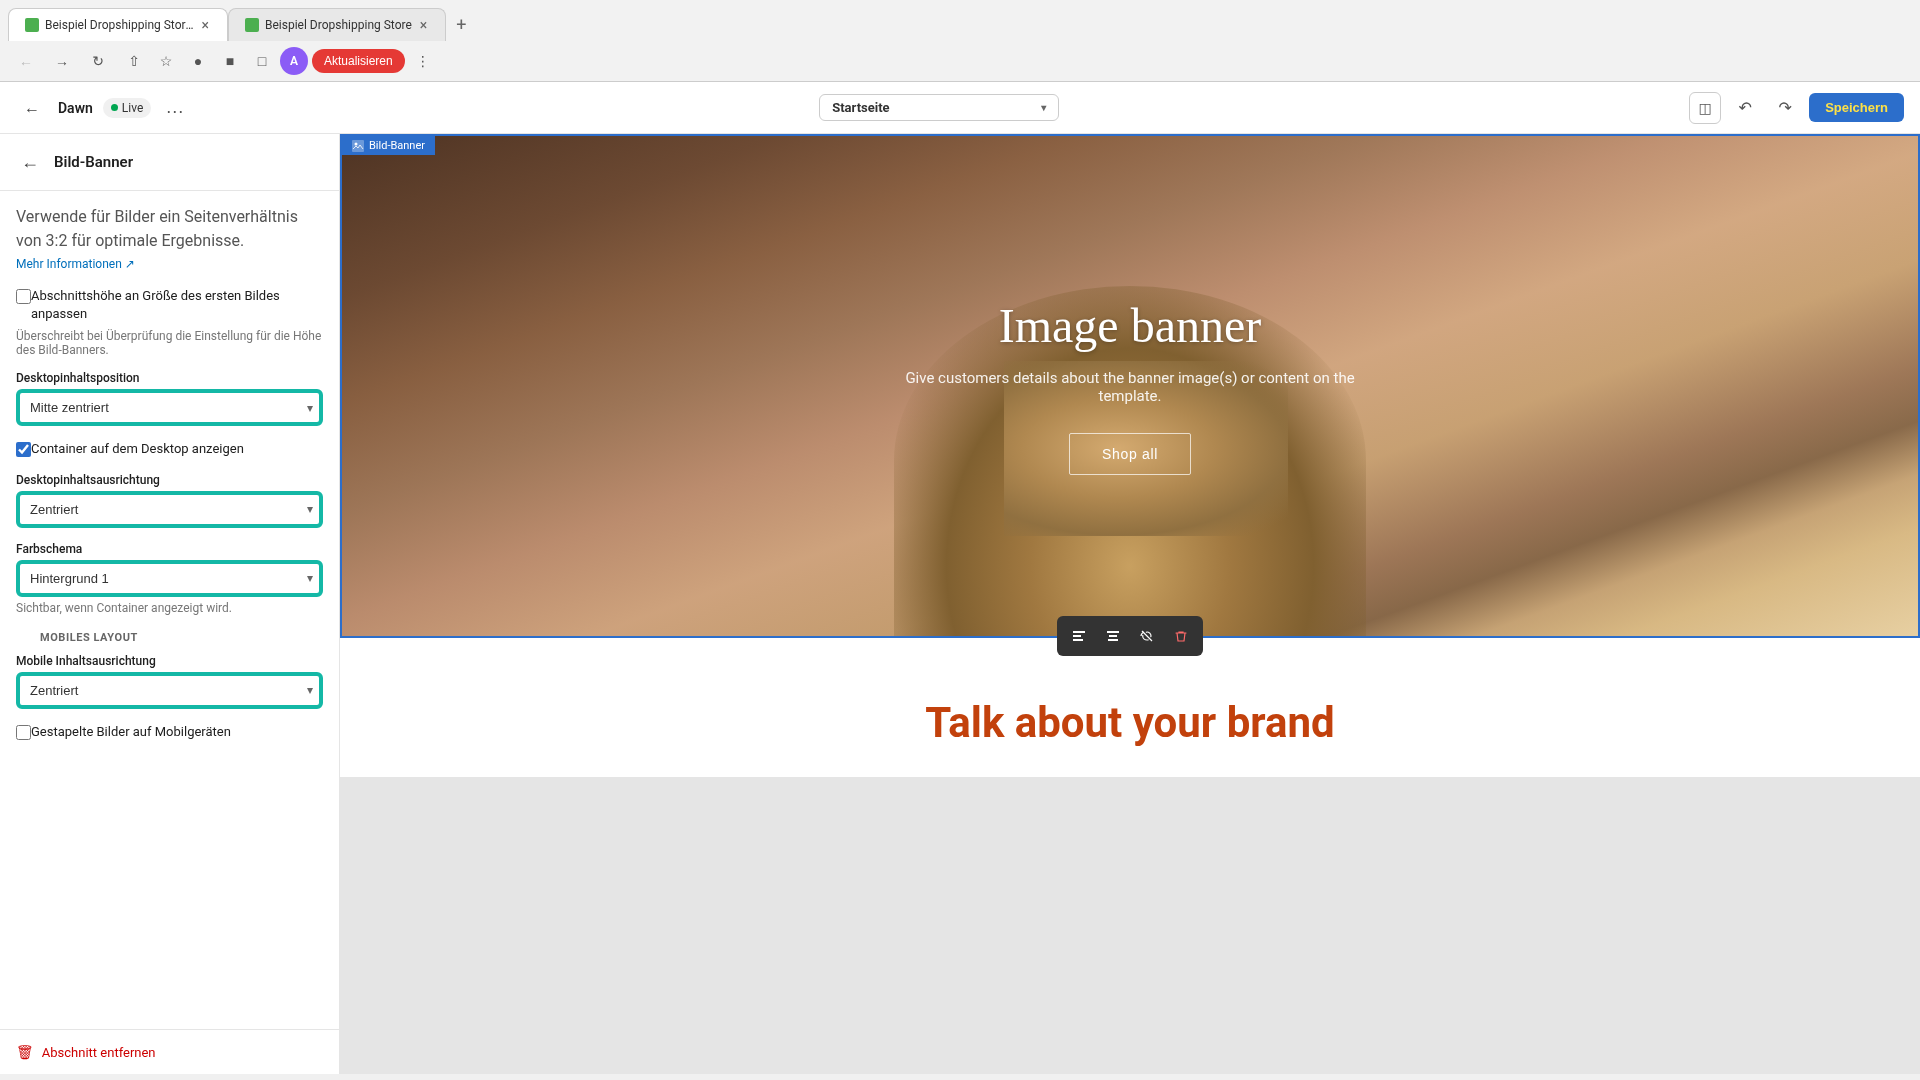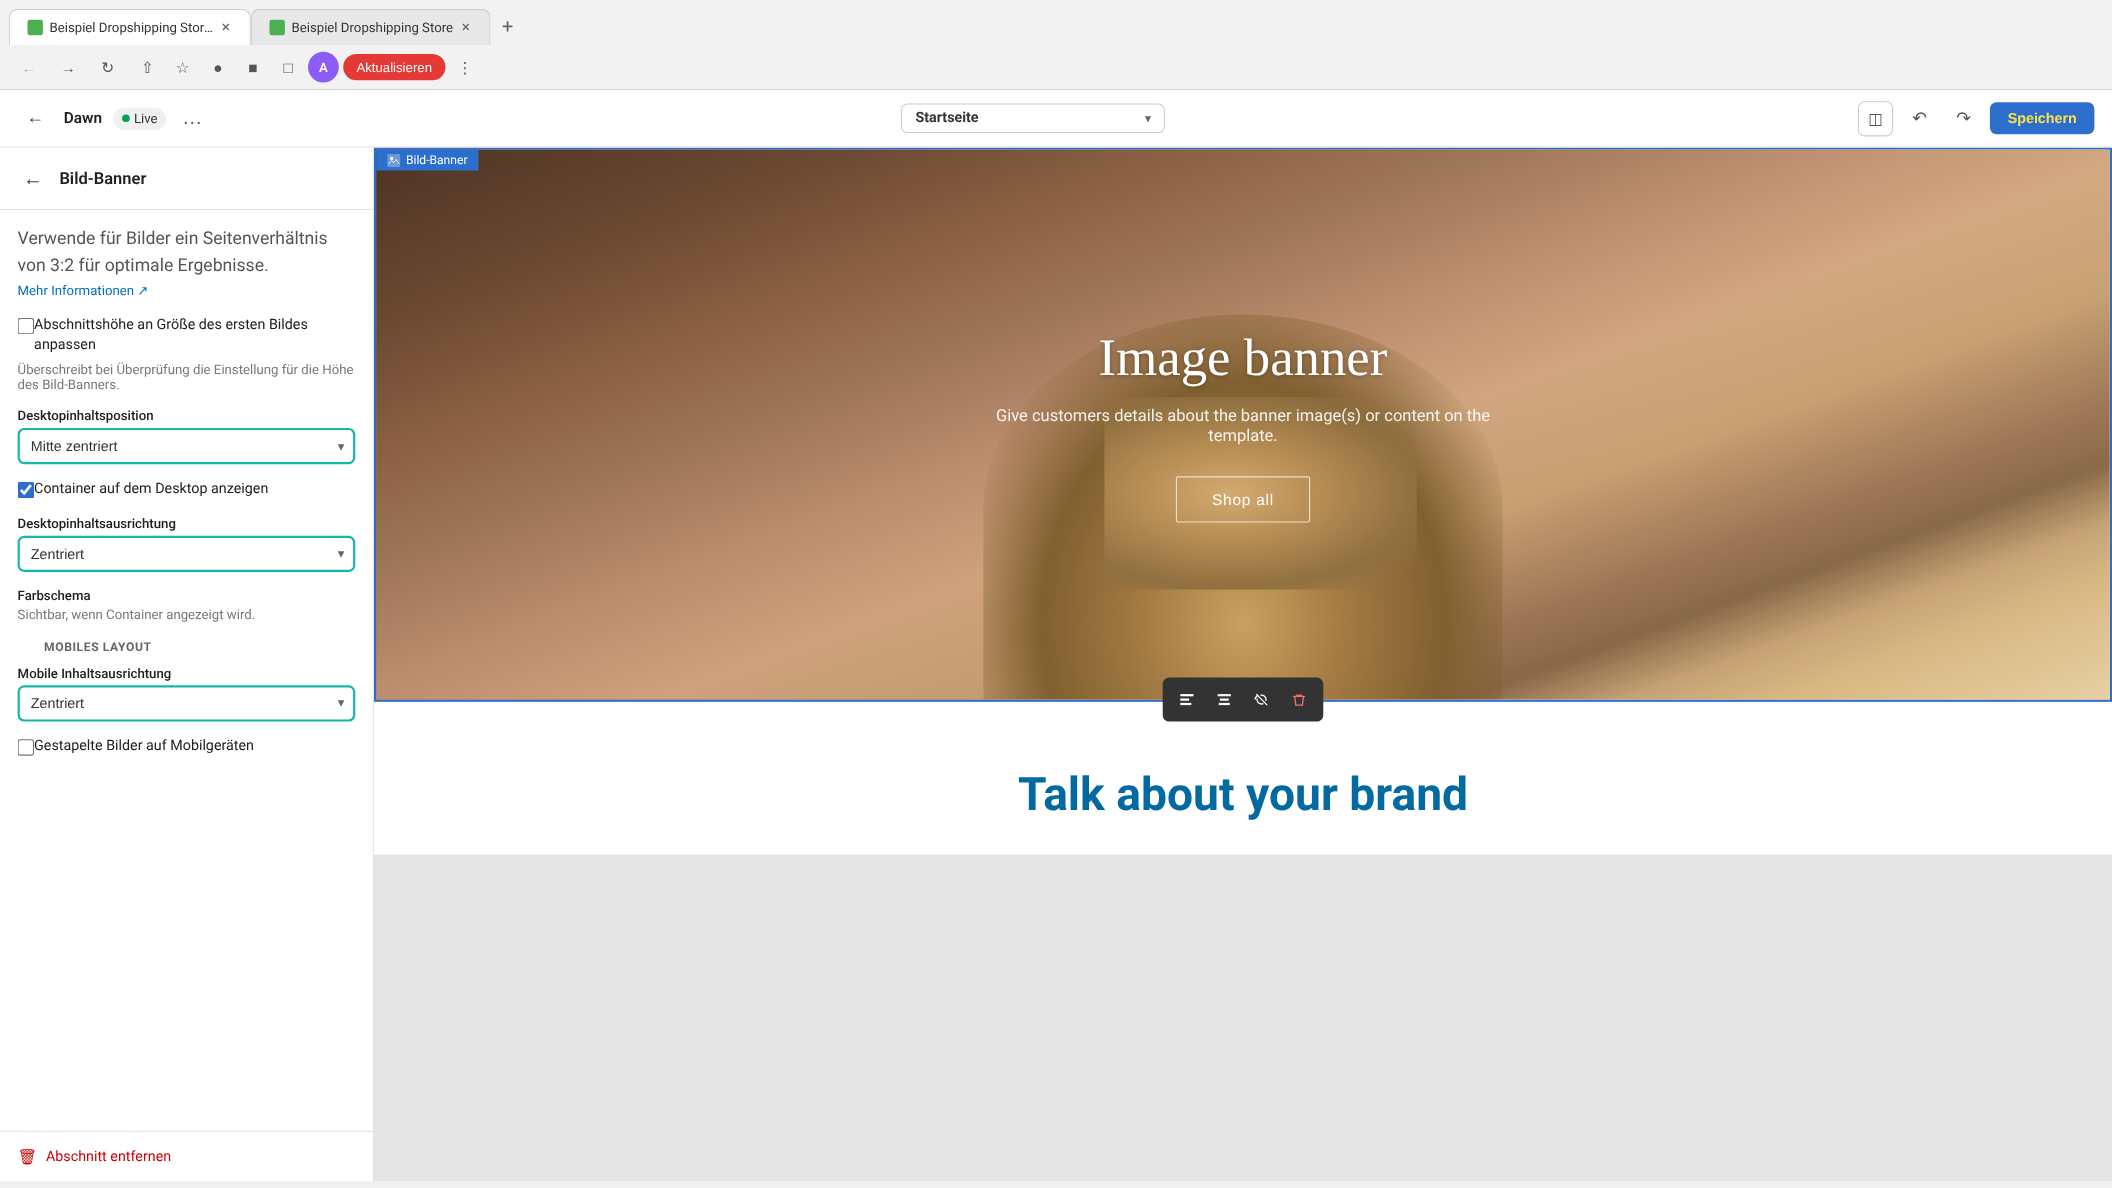--- a/index.html
+++ b/index.html
@@ -54,21 +54,21 @@
     .sidebar-header { display: flex; align-items: center; gap: 10px; padding: 14px 16px; border-bottom: 1px solid #e5e5e5; }
     .back-btn { width: 28px; height: 28px; border: none; background: none; cursor: pointer; display: flex; align-items: center; justify-content: center; font-size: 18px; color: #444; }
     .sidebar-title { font-size: 15px; font-weight: 600; color: #202020; }
 
     .sidebar-content { padding: 14px 16px; flex: 1; }
     .sidebar-desc { font-size: 16px; color: #555; line-height: 1.5; margin-bottom: 4px; }
     .sidebar-link { color: #006fbb; font-size: 12px; text-decoration: none; display: flex; align-items: center; gap: 3px; margin-bottom: 16px; }
 
     .form-group { margin-bottom: 14px; }
     .form-label { font-size: 12px; font-weight: 500; color: #202020; margin-bottom: 4px; display: block; }
-    .form-select { width: 100%; padding: 7px 10px; border: 2px solid #14b8a6; border-radius: 6px; background: #fff; font-size: 13px; color: #333; appearance: none; -webkit-appearance: none; cursor: pointer; }
+    .form-select { width: 100%; padding: 7px 10px; border: 4px solid #14b8a6; border-radius: 6px; background: #fff; font-size: 13px; color: #333; appearance: none; -webkit-appearance: none; cursor: pointer; }
     .select-wrapper { position: relative; }
     .select-wrapper::after { content: '▾'; position: absolute; right: 10px; top: 50%; transform: translateY(-50%); color: #666; pointer-events: none; font-size: 12px; }
 
     .checkbox-row { display: flex; align-items: flex-start; gap: 0; margin-bottom: 14px; }
     .checkbox-input { width: 15px; height: 15px; margin-top: 2px; accent-color: #2c6ecb; cursor: pointer; flex-shrink: 0; }
     .checkbox-label { font-size: 13px; color: #202020; line-height: 1.4; }
 
     .section-hint { font-size: 12px; color: #777; margin-bottom: 14px; margin-top: -8px; }
 
     .section-heading { font-size: 11px; font-weight: 700; color: #666; letter-spacing: 0.05em; text-transform: uppercase; margin: 16px 0 10px; padding-left: 24px; }
@@ -91,21 +91,21 @@
     .banner-subtitle { font-size: 15px; color: rgba(255,255,255,0.9); margin-bottom: 28px; max-width: 500px; }
     .shop-all-btn { display: inline-block; padding: 12px 32px; border: 1.5px solid rgba(255,255,255,0.7); background: transparent; color: #fff; font-size: 14px; cursor: pointer; letter-spacing: 0.05em; border-radius: 2px; }
 
     
     .floating-toolbar { position: absolute; bottom: -20px; left: 50%; transform: translateX(-50%); background: #333; border-radius: 6px; display: flex; align-items: center; padding: 6px 8px; gap: 6px; z-index: 20; }
     .toolbar-btn { width: 28px; height: 28px; border: none; background: none; color: #fff; cursor: pointer; border-radius: 4px; display: flex; align-items: center; justify-content: center; font-size: 14px; }
     .toolbar-btn.danger { color: #ff6b6b; }
 
     
     .brand-section { background: #fff; padding: 60px 20px 30px; text-align: center; }
-    .brand-title { font-size: 42px; font-weight: 700; color: #0369a1; }
+    .brand-title { font-size: 42px; font-weight: 700; color: #c2410c; }
 
     
     .sidebar::-webkit-scrollbar { width: 4px; }
     .sidebar::-webkit-scrollbar-track { background: transparent; }
     .sidebar::-webkit-scrollbar-thumb { background: #ccc; border-radius: 2px; }
 
     .avatar { width: 28px; height: 28px; border-radius: 50%; background: #8b5cf6; display: flex; align-items: center; justify-content: center; color: white; font-size: 12px; font-weight: 600; }
   </style>
 </head>
 <body>
@@ -211,20 +211,28 @@
             <select class="form-select">
               <option>Zentriert</option>
               <option>Links</option>
               <option>Rechts</option>
             </select>
           </div>
         </div>
 
         <div class="form-group">
           <label class="form-label">Farbschema</label>
+          <div class="select-wrapper">
+            <select class="form-select">
+              <option>Hintergrund 1</option>
+              <option>Hintergrund 2</option>
+              <option>Farbe 1</option>
+              <option>Farbe 2</option>
+            </select>
+          </div>
           <p class="section-hint" style="margin-top:4px;margin-bottom:0;">Sichtbar, wenn Container angezeigt wird.</p>
         </div>
 
         <div class="section-heading">MOBILES LAYOUT</div>
 
         <div class="form-group">
           <label class="form-label">Mobile Inhaltsausrichtung</label>
           <div class="select-wrapper">
             <select class="form-select">
               <option>Zentriert</option>

